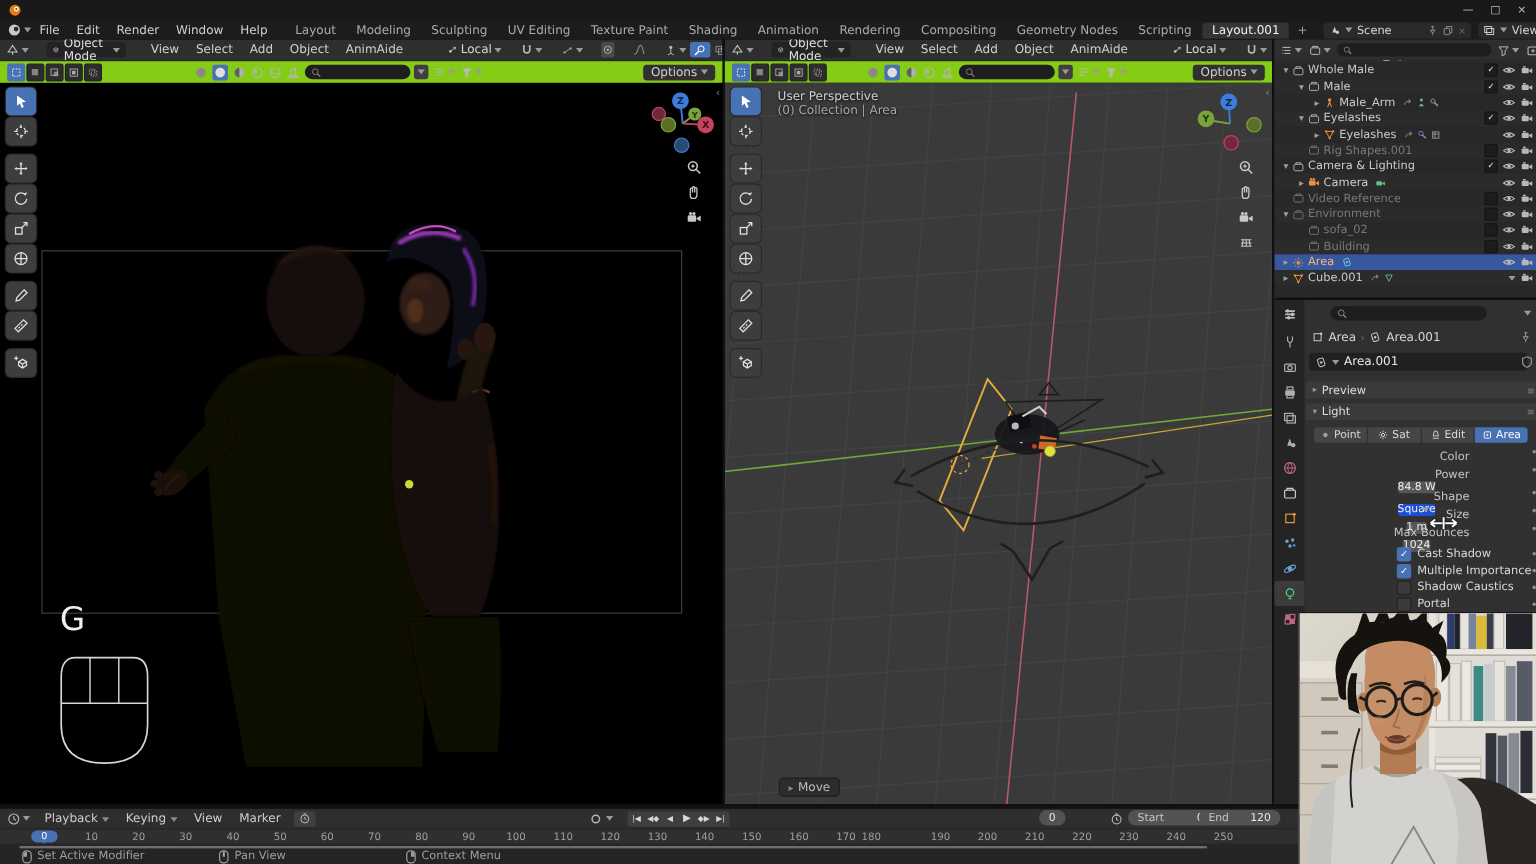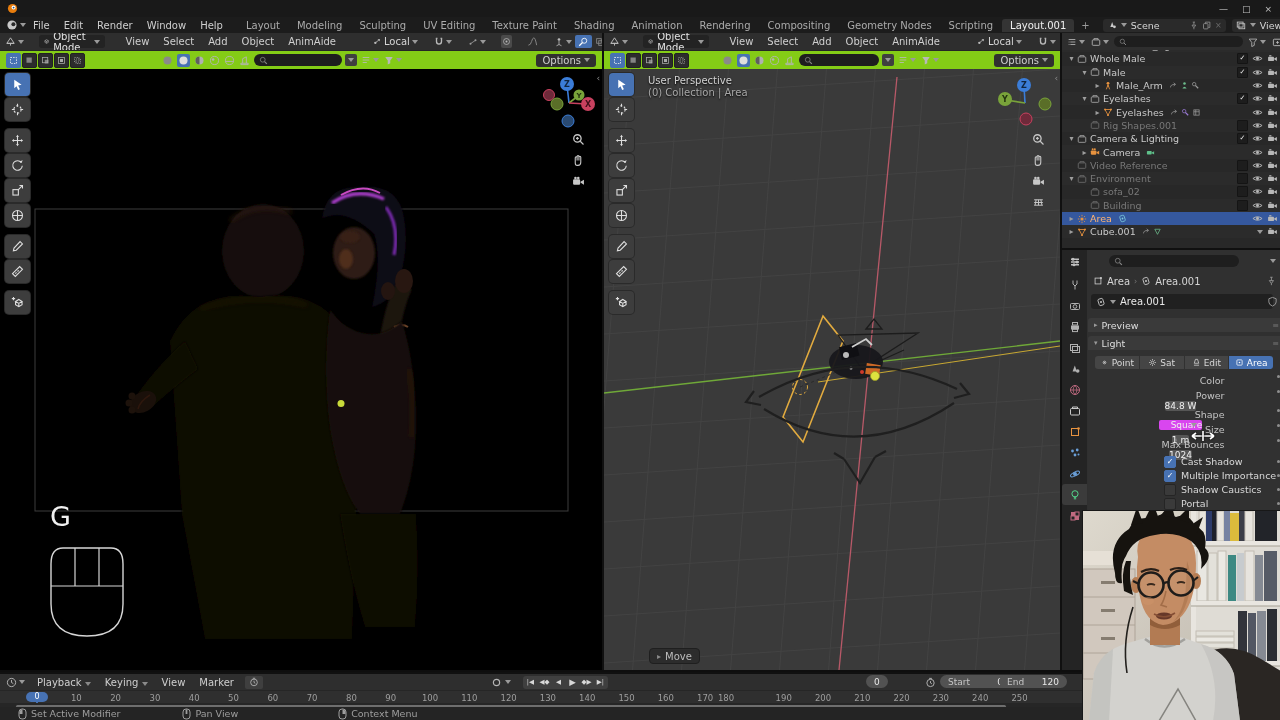--- a/index.html
+++ b/index.html
@@ -70,21 +70,21 @@
   .ol-right{margin-left:auto;display:flex;align-items:center;gap:4px;flex:none;}
   .ol-check{width:9px;height:9px;background:#1d1d1d;border:1px solid #141414;border-radius:1px;color:#e8e8e8;font-size:7px;line-height:8px;text-align:center;}
   #props{position:absolute;left:0;top:217px;width:218px;height:420px;background:#303030;}
   #props-tabs{position:absolute;left:0;top:0;width:25px;height:420px;background:#242424;display:flex;flex-direction:column;align-items:center;}
   .ptab{width:25px;height:21px;display:flex;align-items:center;justify-content:center;}
   .ptab.active{background:#3b3b3b;border-radius:3px 0 0 3px;}
   #props-body{position:absolute;left:25px;top:0;right:0;bottom:0;}
   .prow{position:absolute;left:0;width:193px;height:14px;display:flex;align-items:center;flex-direction:column;}
   .plabel{width:86px;text-align:right;color:#c3c3c3;font-size:9.5px;padding-right:6px;flex:none;}
   .pfield{flex:1;height:12px;background:#565656;border-radius:2px;color:#f0f0f0;font-size:9px;display:flex;align-items:center;justify-content:center;margin-right:8px;position:relative;}
-  .pfield.dropdown{background:#d946ef;justify-content:flex-start;padding-left:12px;}
+  .pfield.dropdown{background:#1d4ed8;justify-content:flex-start;padding-left:0;}
   .pfield.dropdown .chev{position:absolute;right:5px;}
   .pdot{position:absolute;right:1px;width:3px;height:3px;border-radius:50%;background:#8f8f8f;}
   .panel-hdr{position:absolute;left:1px;width:192px;height:14px;background:#3a3a3a;border-radius:3px 3px 0 0;display:flex;align-items:center;color:#dedede;font-size:9.5px;gap:4px;padding-left:6px;}
   .panel-hdr .grip{margin-left:auto;margin-right:6px;color:#777;font-size:8px;letter-spacing:1px;}
   .seg{display:flex;gap:1px;position:absolute;left:7px;width:178px;height:13px;}
   .seg .seg-btn{flex:1;background:#454545;color:#d8d8d8;font-size:9px;display:flex;align-items:center;justify-content:center;gap:3px;}
   .seg .seg-btn:first-child{border-radius:3px 0 0 3px;}
   .seg .seg-btn:last-child{border-radius:0 3px 3px 0;}
   .seg .seg-btn.active{background:#4772b3;color:#fff;}
   .chkrow{position:absolute;left:0;width:193px;height:13px;display:flex;align-items:center;}

